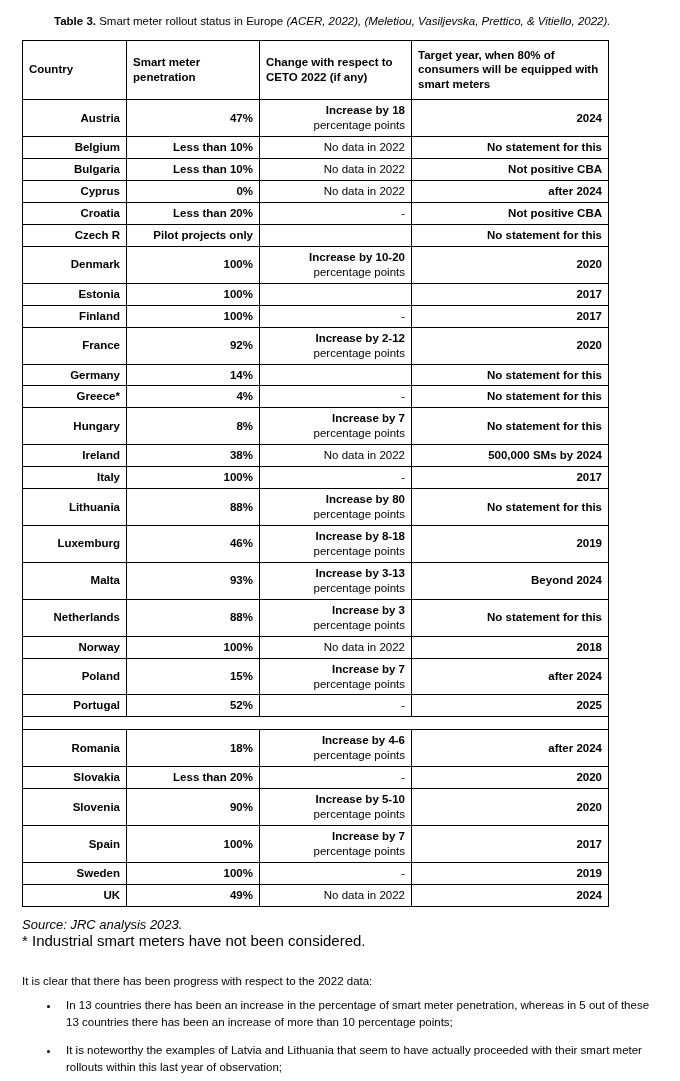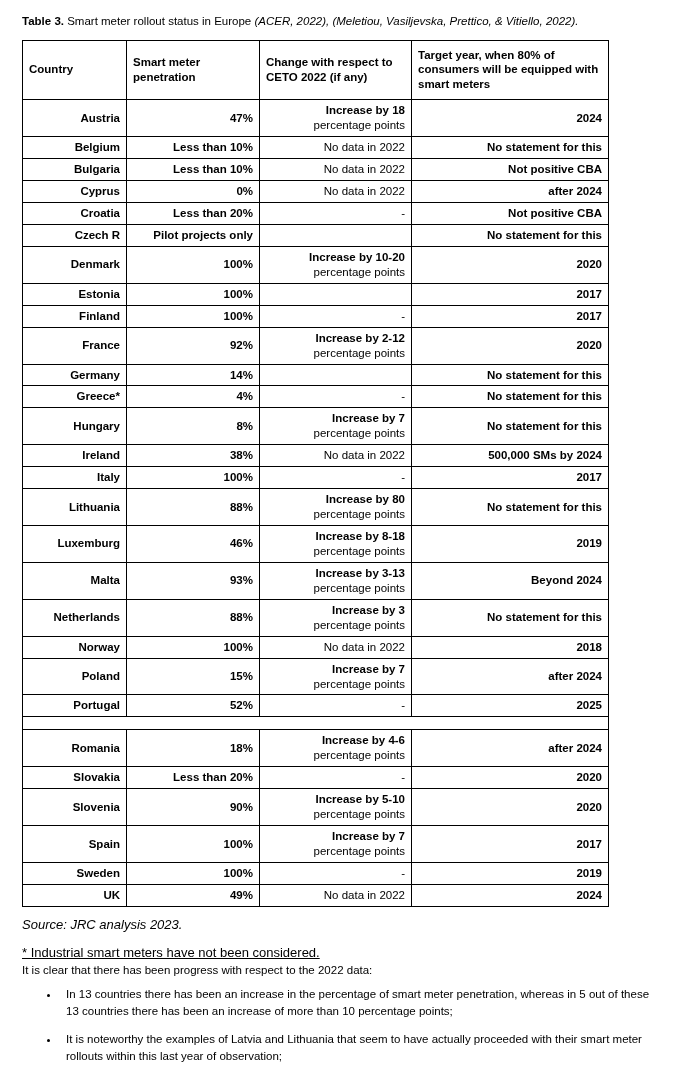--- a/index.html
+++ b/index.html
@@ -18,20 +18,21 @@
   }
   .page {
     padding: 14px 22px 0 22px;
     box-sizing: border-box;
     width: 680px;
   }
   .caption {
     font-size: 11.5px;
     line-height: 1.35;
     margin-bottom: 10px;
+    margin-left: 32px;
   }
   .caption .lead {
     font-weight: bold;
   }
   .caption .italic {
     font-style: italic;
   }
   table.meter {
     border-collapse: collapse;
     width: 586px;
@@ -68,27 +69,25 @@
     border: none;
     height: 6px;
     padding: 0;
   }
   .source {
     font-style: italic;
     font-size: 13px;
     margin-top: 10px;
   }
   .footnote {
-    font-size: 13px;
-    margin-top: 13px;
-    text-decoration: underline;
+    font-size: 15px;
   }
   .para {
     font-size: 11.5px;
-    margin-top: 4px;
+    margin-top: 26px;
   }
   ul.bullets {
     margin: 10px 0 0 0;
     padding-left: 38px;
   }
   ul.bullets li {
     margin-bottom: 12px;
     line-height: 1.45;
     font-size: 11.5px;
     padding-left: 6px;

